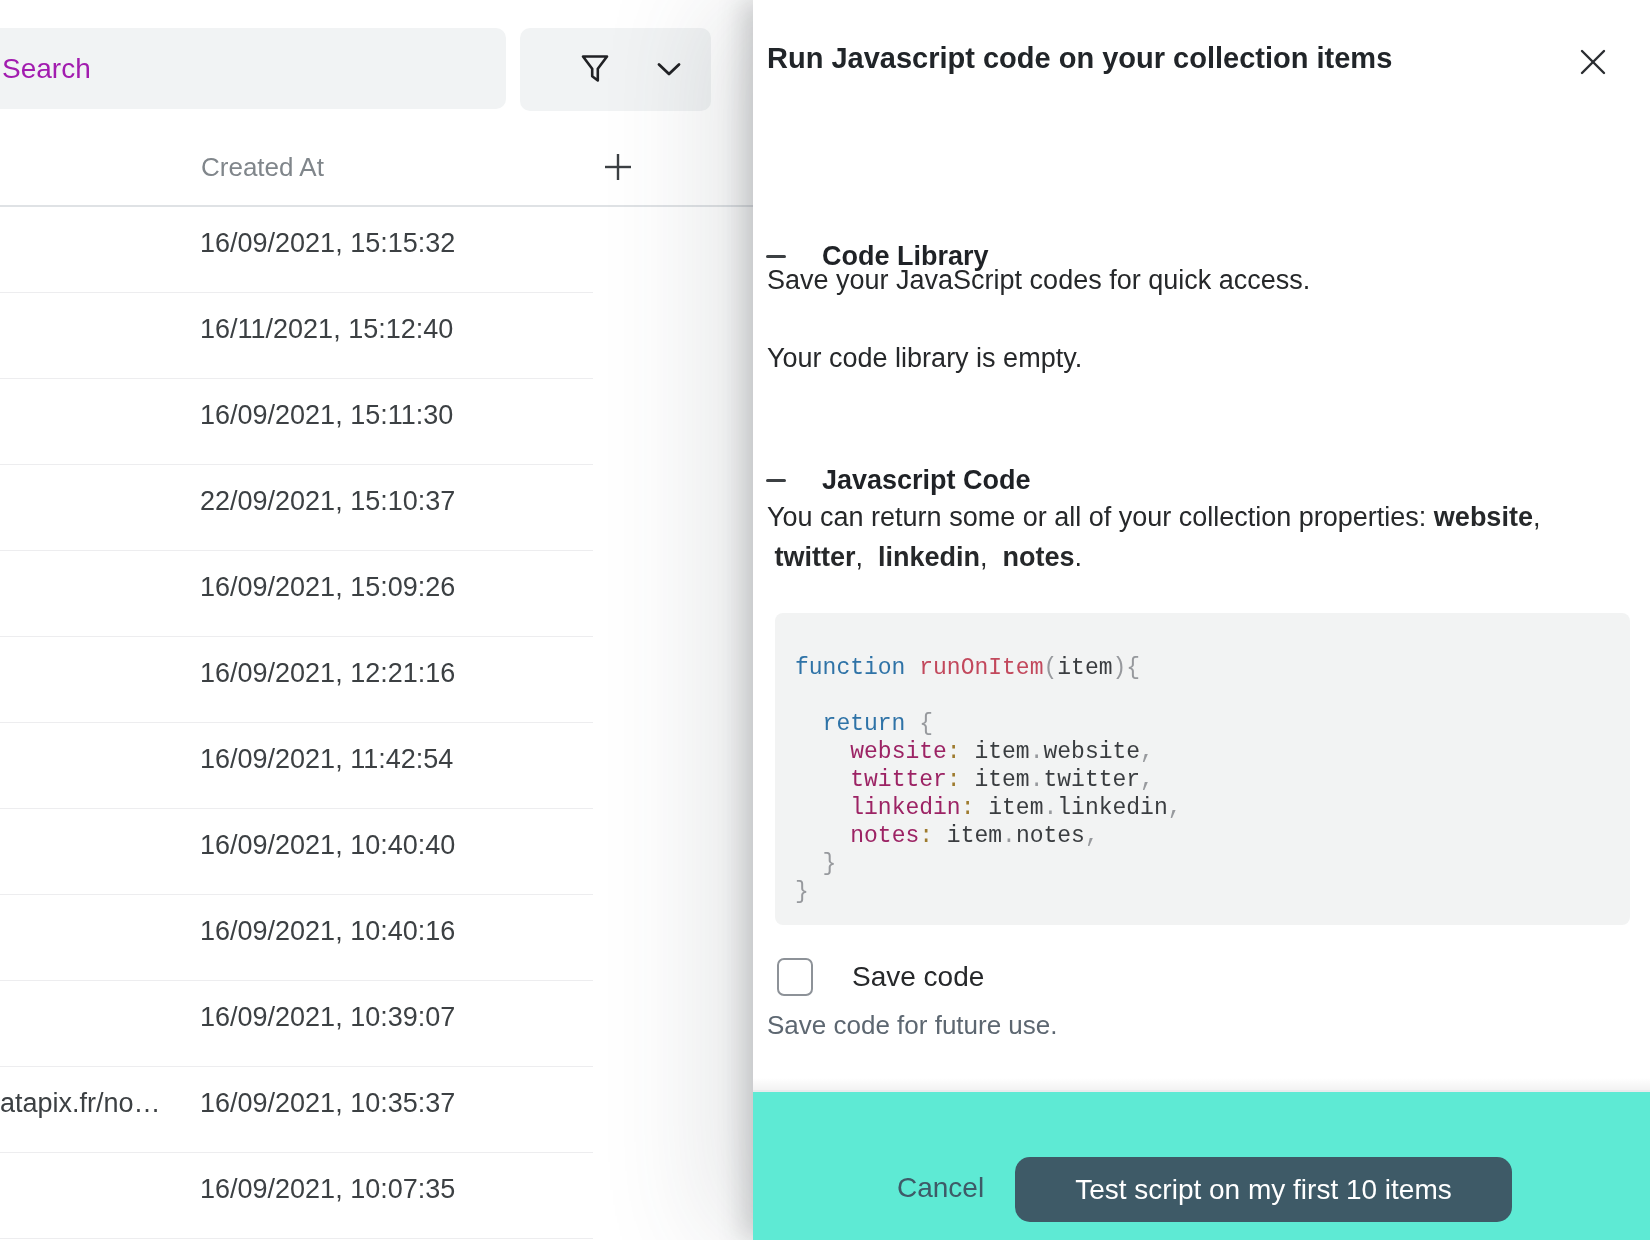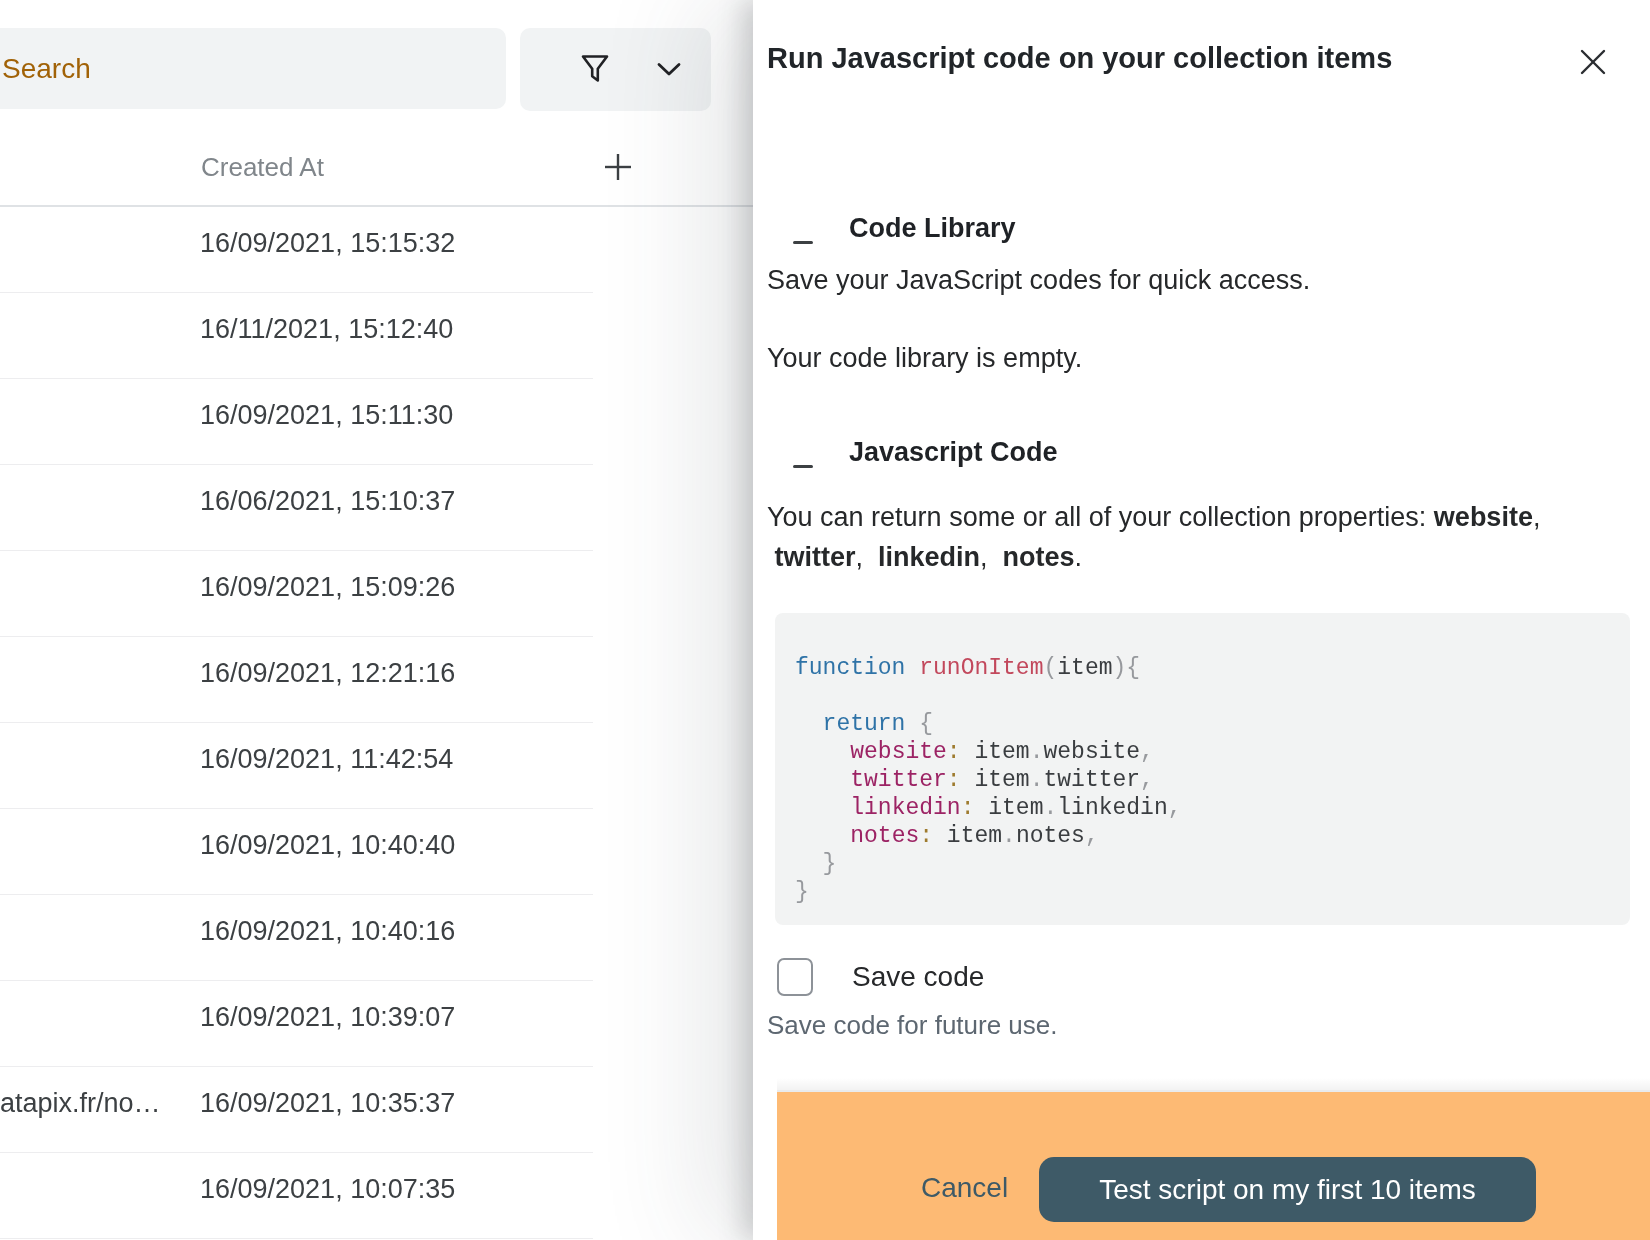--- a/index.html
+++ b/index.html
@@ -14,21 +14,21 @@
   
   .left-pane { position: absolute; inset: 0; background: #fff; }
 
   .search-box {
     position: absolute; left: -30px; top: 28px;
     width: 536px; height: 81px;
     background: #f1f3f4; border-radius: 10px;
   }
   .search-placeholder {
     position: absolute; left: 32px; top: 0;
-    line-height: 81px; font-size: 28px; color: #a16207;
+    line-height: 81px; font-size: 28px; color: #a21caf;
   }
   .filter-btn {
     position: absolute; left: 520px; top: 28px;
     width: 191px; height: 83px;
     background: #f1f3f4; border-radius: 10px;
     border: none; cursor: pointer; padding: 0;
   }
   .funnel-icon { position: absolute; left: 61px; top: 26px; }
   .chev-icon   { position: absolute; left: 137px; top: 34px; }
 
@@ -68,22 +68,22 @@
   .drawer-title {
     position: absolute; left: 14px; top: 42px;
     font-size: 29px; font-weight: 600; color: #212529; white-space: nowrap;
   }
   .close-btn {
     position: absolute; right: 44px; top: 49px;
     width: 26px; height: 26px; background: none; border: none; padding: 0; cursor: pointer;
   }
 
   .sec-header {
-    position: absolute; left: 40px;
-    display: flex; align-items: flex-end;
+    position: absolute; left: 13px;
+    display: flex; align-items: center; margin-top: 28px;
   }
   .sec-header .dash {
     width: 20px; height: 3px; background: #3c4043; border-radius: 2px;
     margin-right: 36px; flex: none;
   }
   .sec-header .sec-title {
     font-size: 27px; font-weight: 700; color: #1f2226; line-height: 32px;
   }
   #sec-code-library { top: 212px; }
   #sec-js-code      { top: 436px; }
@@ -123,21 +123,21 @@
     background: #fff; box-sizing: content-box; cursor: pointer;
   }
   .checkbox-label { margin-left: 39px; font-size: 28px; color: #26282a; }
   .helper-text {
     position: absolute; left: 14px; top: 1010px;
     font-size: 26px; color: #5d6771;
   }
 
   .drawer-footer {
     position: absolute; left: 0; right: 0; bottom: 0; height: 148px;
-    background: #fdba74; border-top: 2px solid #e9ebed; margin-left: 24px;
+    background: #5eead4; border-top: 2px solid #e9ebed;
   }
   .drawer-footer::before {
     content: ""; position: absolute; left: 0; right: 0; top: -14px; height: 12px;
     background: linear-gradient(to bottom, rgba(0,0,0,0), rgba(0,0,0,0.05));
   }
   .cancel-btn {
     position: absolute; left: 144px; top: 80px;
     background: none; border: none; padding: 0; cursor: pointer;
     font-family: "Liberation Sans", sans-serif;
     font-size: 28px; font-weight: 500; color: #3e5a67;
@@ -196,21 +196,21 @@
     <span class="cell-created">16/11/2021, 15:12:40</span>
   </div>
 
   <div class="table-row">
     <span class="cell-left"></span>
     <span class="cell-created">16/09/2021, 15:11:30</span>
   </div>
 
   <div class="table-row">
     <span class="cell-left"></span>
-    <span class="cell-created">16/06/2021, 15:10:37</span>
+    <span class="cell-created">22/09/2021, 15:10:37</span>
   </div>
 
   <div class="table-row">
     <span class="cell-left"></span>
     <span class="cell-created">16/09/2021, 15:09:26</span>
   </div>
 
   <div class="table-row">
     <span class="cell-left"></span>
     <span class="cell-created">16/09/2021, 12:21:16</span>

